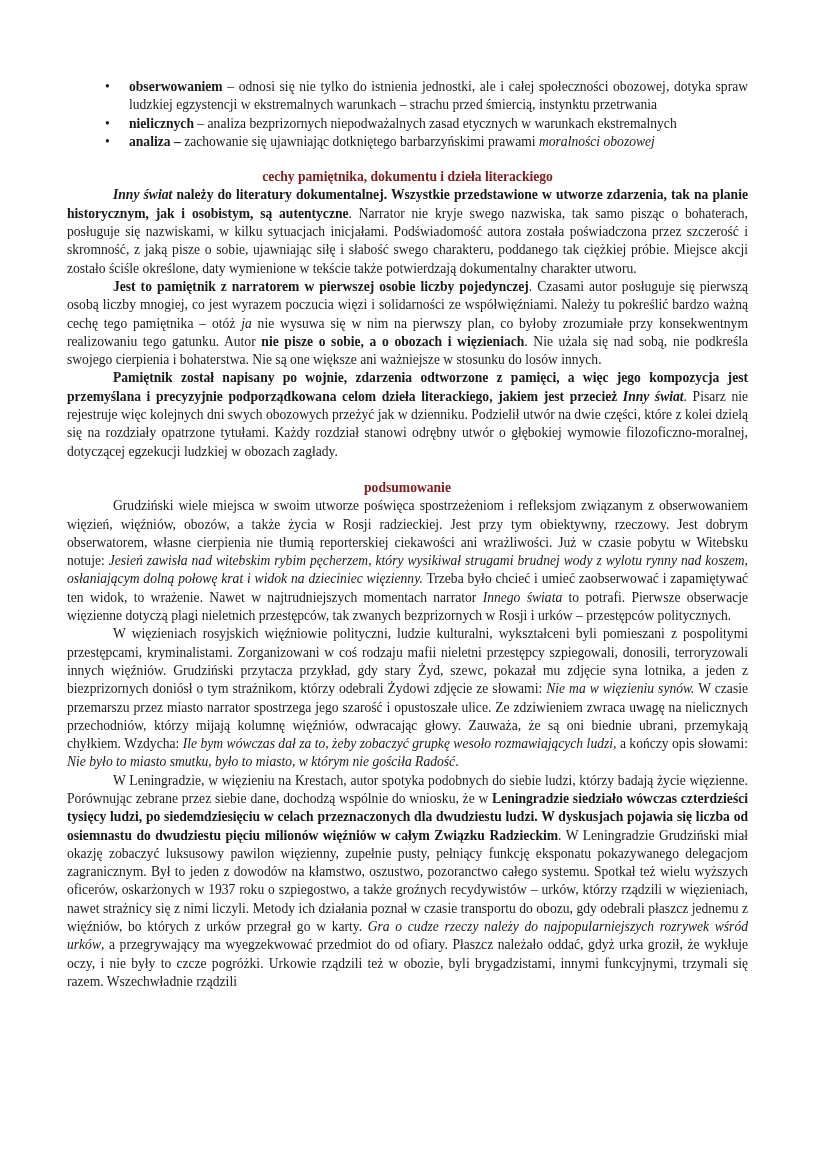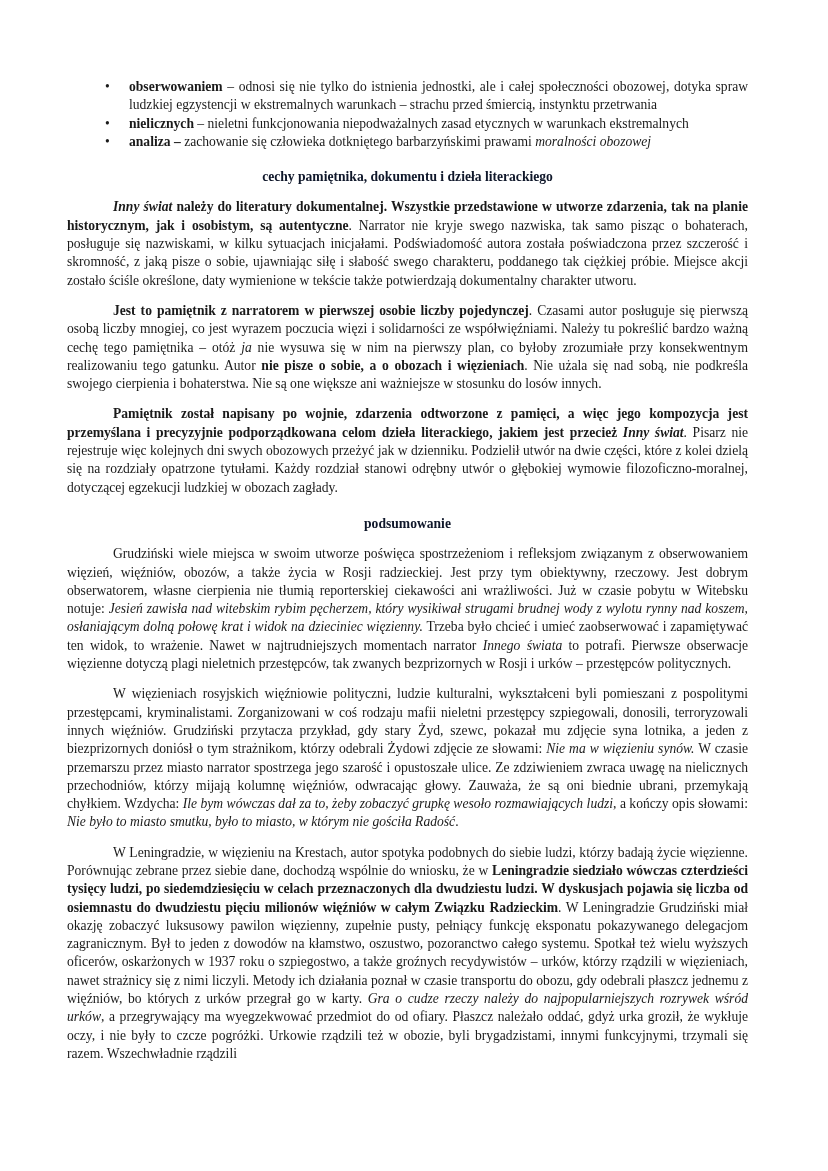--- a/index.html
+++ b/index.html
@@ -9,45 +9,45 @@
     font-family: "Liberation Serif", serif;
     font-size: 13.6px; line-height: 18.3px; color: #1a1a1a;
     text-align: justify;
   }
   .page b { font-weight: bold; }
   .page i { font-style: italic; }
   ul.features { list-style: none; margin: 0; padding: 0; }
   ul.features li { position: relative; padding-left: 24px; margin: 0; }
   ul.features li .bullet { position: absolute; left: 0; top: 0; width: 12px; text-align: left; }
   .heading {
-    text-align: center; color: #0f172a; font-weight: bold;
+    text-align: center; color: #7f1d1d; font-weight: bold;
     margin: 0; padding: 0;
   }
   .heading.first { margin-top: 17px; }
   .heading.second { margin-top: 18px; font-family: Liberation Serif, serif; }
-  p { margin: 12px; text-indent: 46px; }
+  p { margin: 0; text-indent: 46px; }
   .page p, .page .heading { margin-left: -38px; margin-right: 0; }
 </style>
 </head>
 <body>
 
 <div class="page">
 
   <ul class="features">
     <li>
       <span class="bullet">•</span>
       <b>obserwowaniem</b><span> – </span><span>odnosi się nie tylko do istnienia jednostki, ale i całej społeczności obozowej, dotyka spraw ludzkiej egzystencji w ekstremalnych warunkach – strachu przed śmiercią, instynktu przetrwania</span>
     </li>
     <li>
       <span class="bullet">•</span>
-      <b>nielicznych</b><span> – </span><span>nieletni funkcjonowania niepodważalnych zasad etycznych w warunkach ekstremalnych</span>
+      <b>nielicznych</b><span> – </span><span>analiza bezprizornych niepodważalnych zasad etycznych w warunkach ekstremalnych</span>
     </li>
     <li>
       <span class="bullet">•</span>
-      <b>analiza –</b><span> </span><span>zachowanie się człowieka dotkniętego barbarzyńskimi prawami </span><i>moralności obozowej</i>
+      <b>analiza –</b><span> </span><span>zachowanie się ujawniając dotkniętego barbarzyńskimi prawami </span><i>moralności obozowej</i>
     </li>
   </ul>
 
   <div class="heading first">cechy pamiętnika, dokumentu i dzieła literackiego</div>
 
   <p><b><i>Inny świat</i><span> należy do literatury dokumentalnej. Wszystkie przedstawione w utworze zdarzenia, tak na planie historycznym, jak i osobistym, są autentyczne</span></b><span>. Narrator nie kryje swego nazwiska, tak samo pisząc o bohaterach, posługuje się nazwiskami, w kilku sytuacjach inicjałami. Podświadomość autora została poświadczona przez szczerość i skromność, z jaką pisze o sobie, ujawniając siłę i słabość swego charakteru, poddanego tak ciężkiej próbie. Miejsce akcji zostało ściśle określone, daty wymienione w tekście także potwierdzają dokumentalny charakter utworu.</span></p>
 
   <p><b>Jest to pamiętnik z narratorem w pierwszej osobie liczby pojedynczej</b><span>. Czasami autor posługuje się pierwszą osobą liczby mnogiej, co jest wyrazem poczucia więzi i solidarności ze współwięźniami. Należy tu pokreślić bardzo ważną cechę tego pamiętnika – otóż </span><i>ja</i><span> nie wysuwa się w nim na pierwszy plan, co byłoby zrozumiałe przy konsekwentnym realizowaniu tego gatunku. Autor </span><b>nie pisze o sobie, a o obozach i więzieniach</b><span>. Nie użala się nad sobą, nie podkreśla swojego cierpienia i bohaterstwa. Nie są one większe ani ważniejsze w stosunku do losów innych.</span></p>
 
   <p><b>Pamiętnik został napisany po wojnie, zdarzenia odtworzone z pamięci, a więc jego kompozycja jest przemyślana i precyzyjnie podporządkowana celom dzieła literackiego, jakiem jest przecież </b><b><i>Inny świat</i></b><span>. Pisarz nie rejestruje więc kolejnych dni swych obozowych przeżyć jak w dzienniku. Podzielił utwór na dwie części, które z kolei dzielą się na rozdziały opatrzone tytułami. Każdy rozdział stanowi odrębny utwór o głębokiej wymowie filozoficzno-moralnej, dotyczącej egzekucji ludzkiej w obozach zagłady.</span></p>

